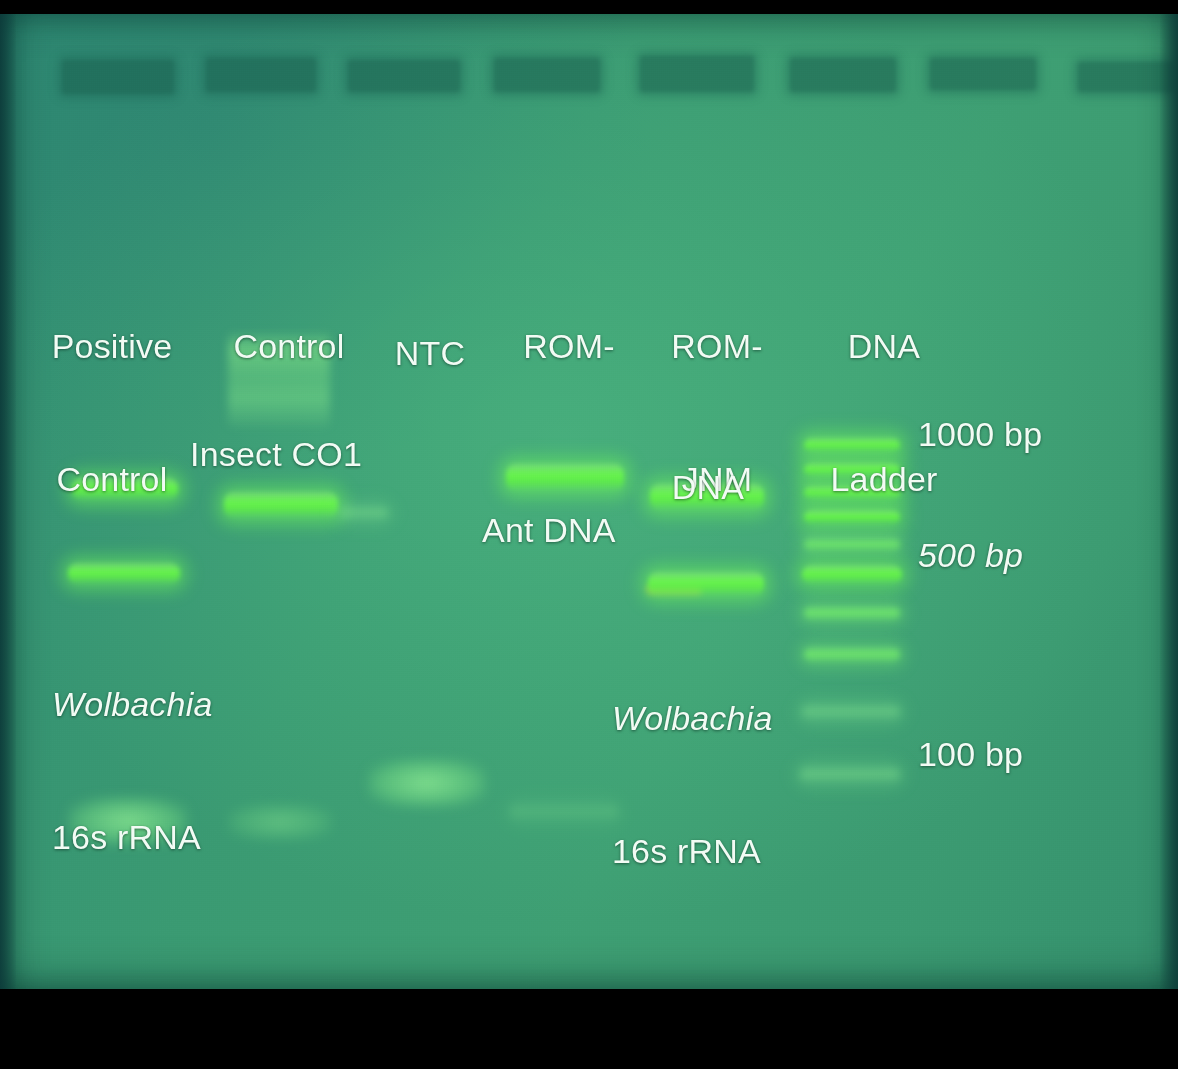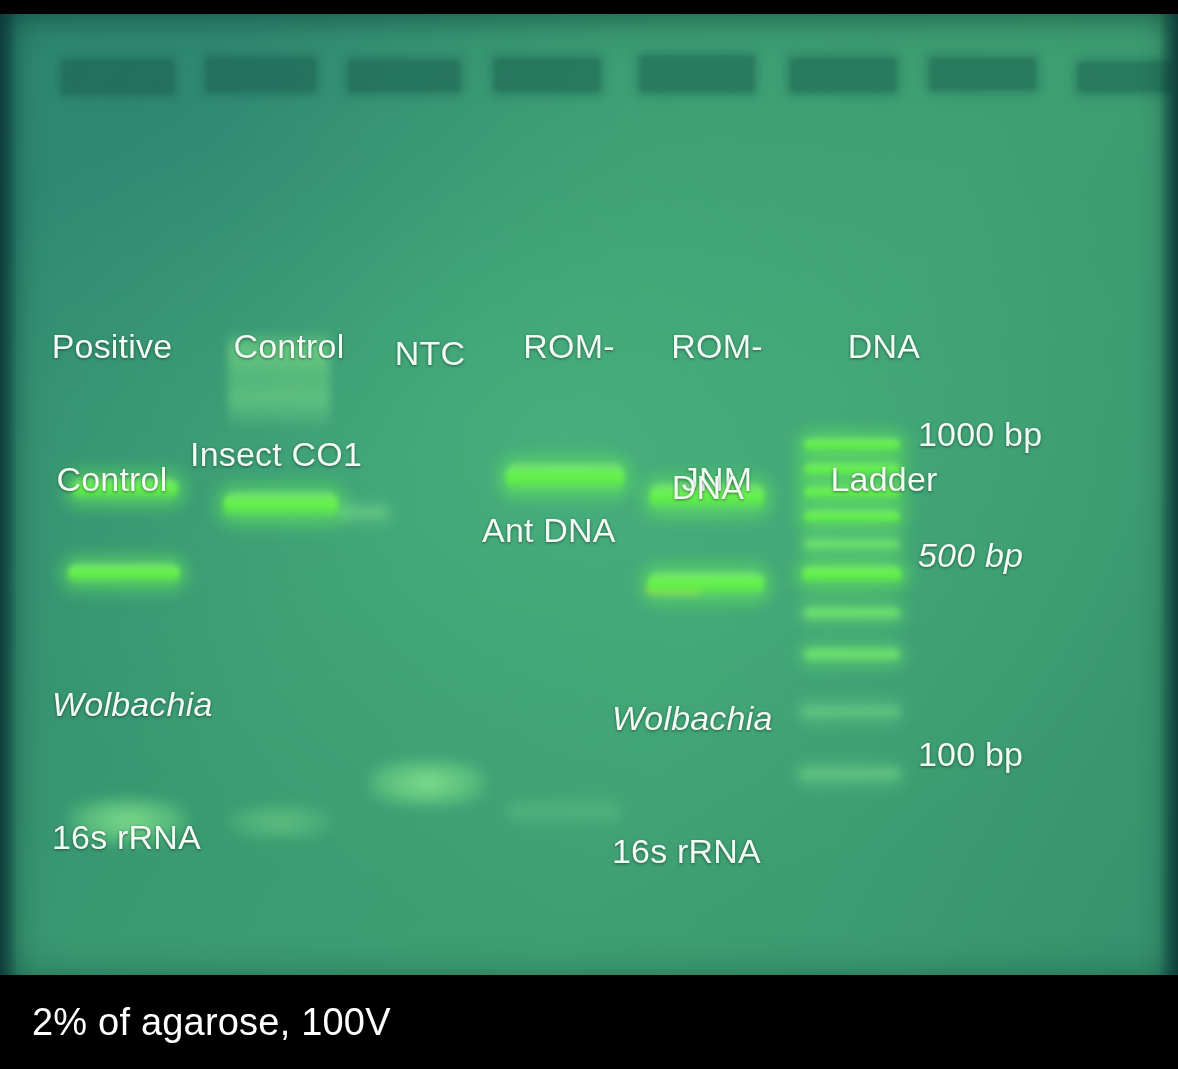--- a/index.html
+++ b/index.html
@@ -241,17 +241,14 @@
       <span class="it">Wolbachia</span>
       <span class="ro">16s rRNA</span>
     </div>
 
     <div class="lab" style="left:918px; top:398px;text-align:right;">1000 bp</div>
     <div class="lab" style="left:918px; top:519px;font-style:italic;">500 bp</div>
     <div class="lab" style="left:918px; top:718px;">100 bp</div>
 
   </div>
 
-  <div id="caption-bar">
-    <span id="caption-text">2% of agarose, 100V</span>
-  </div>
 
 </div>
 
 </body></html>

